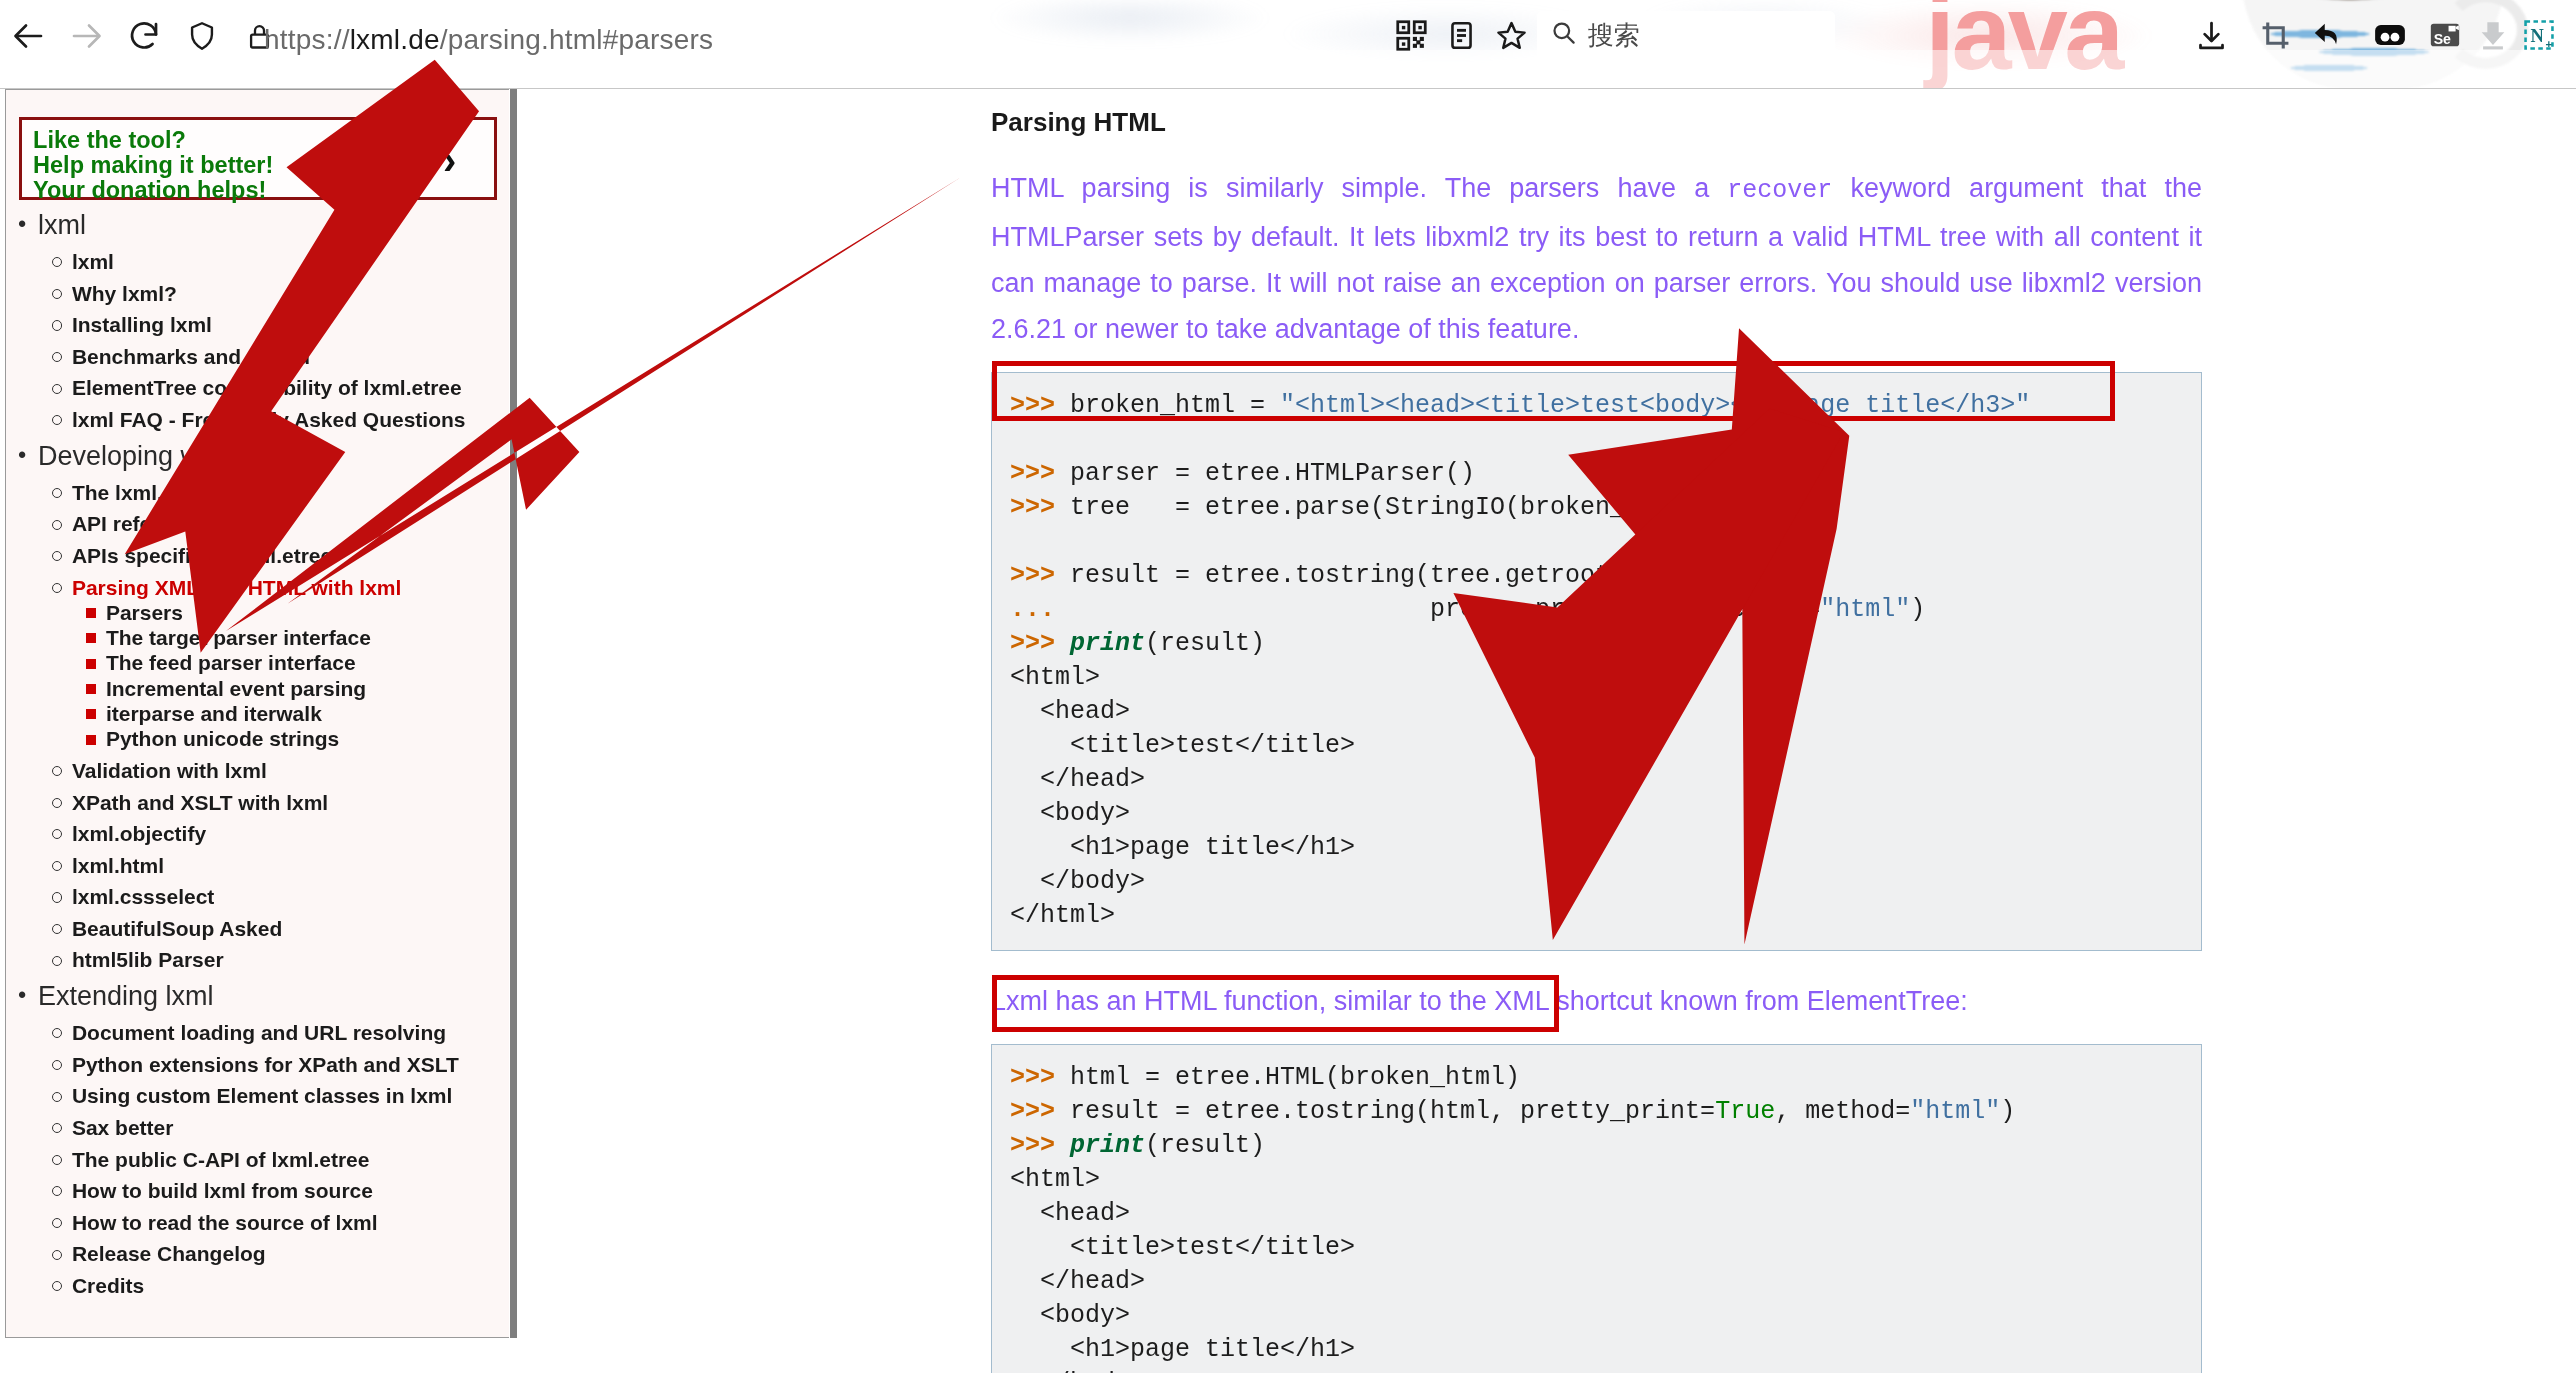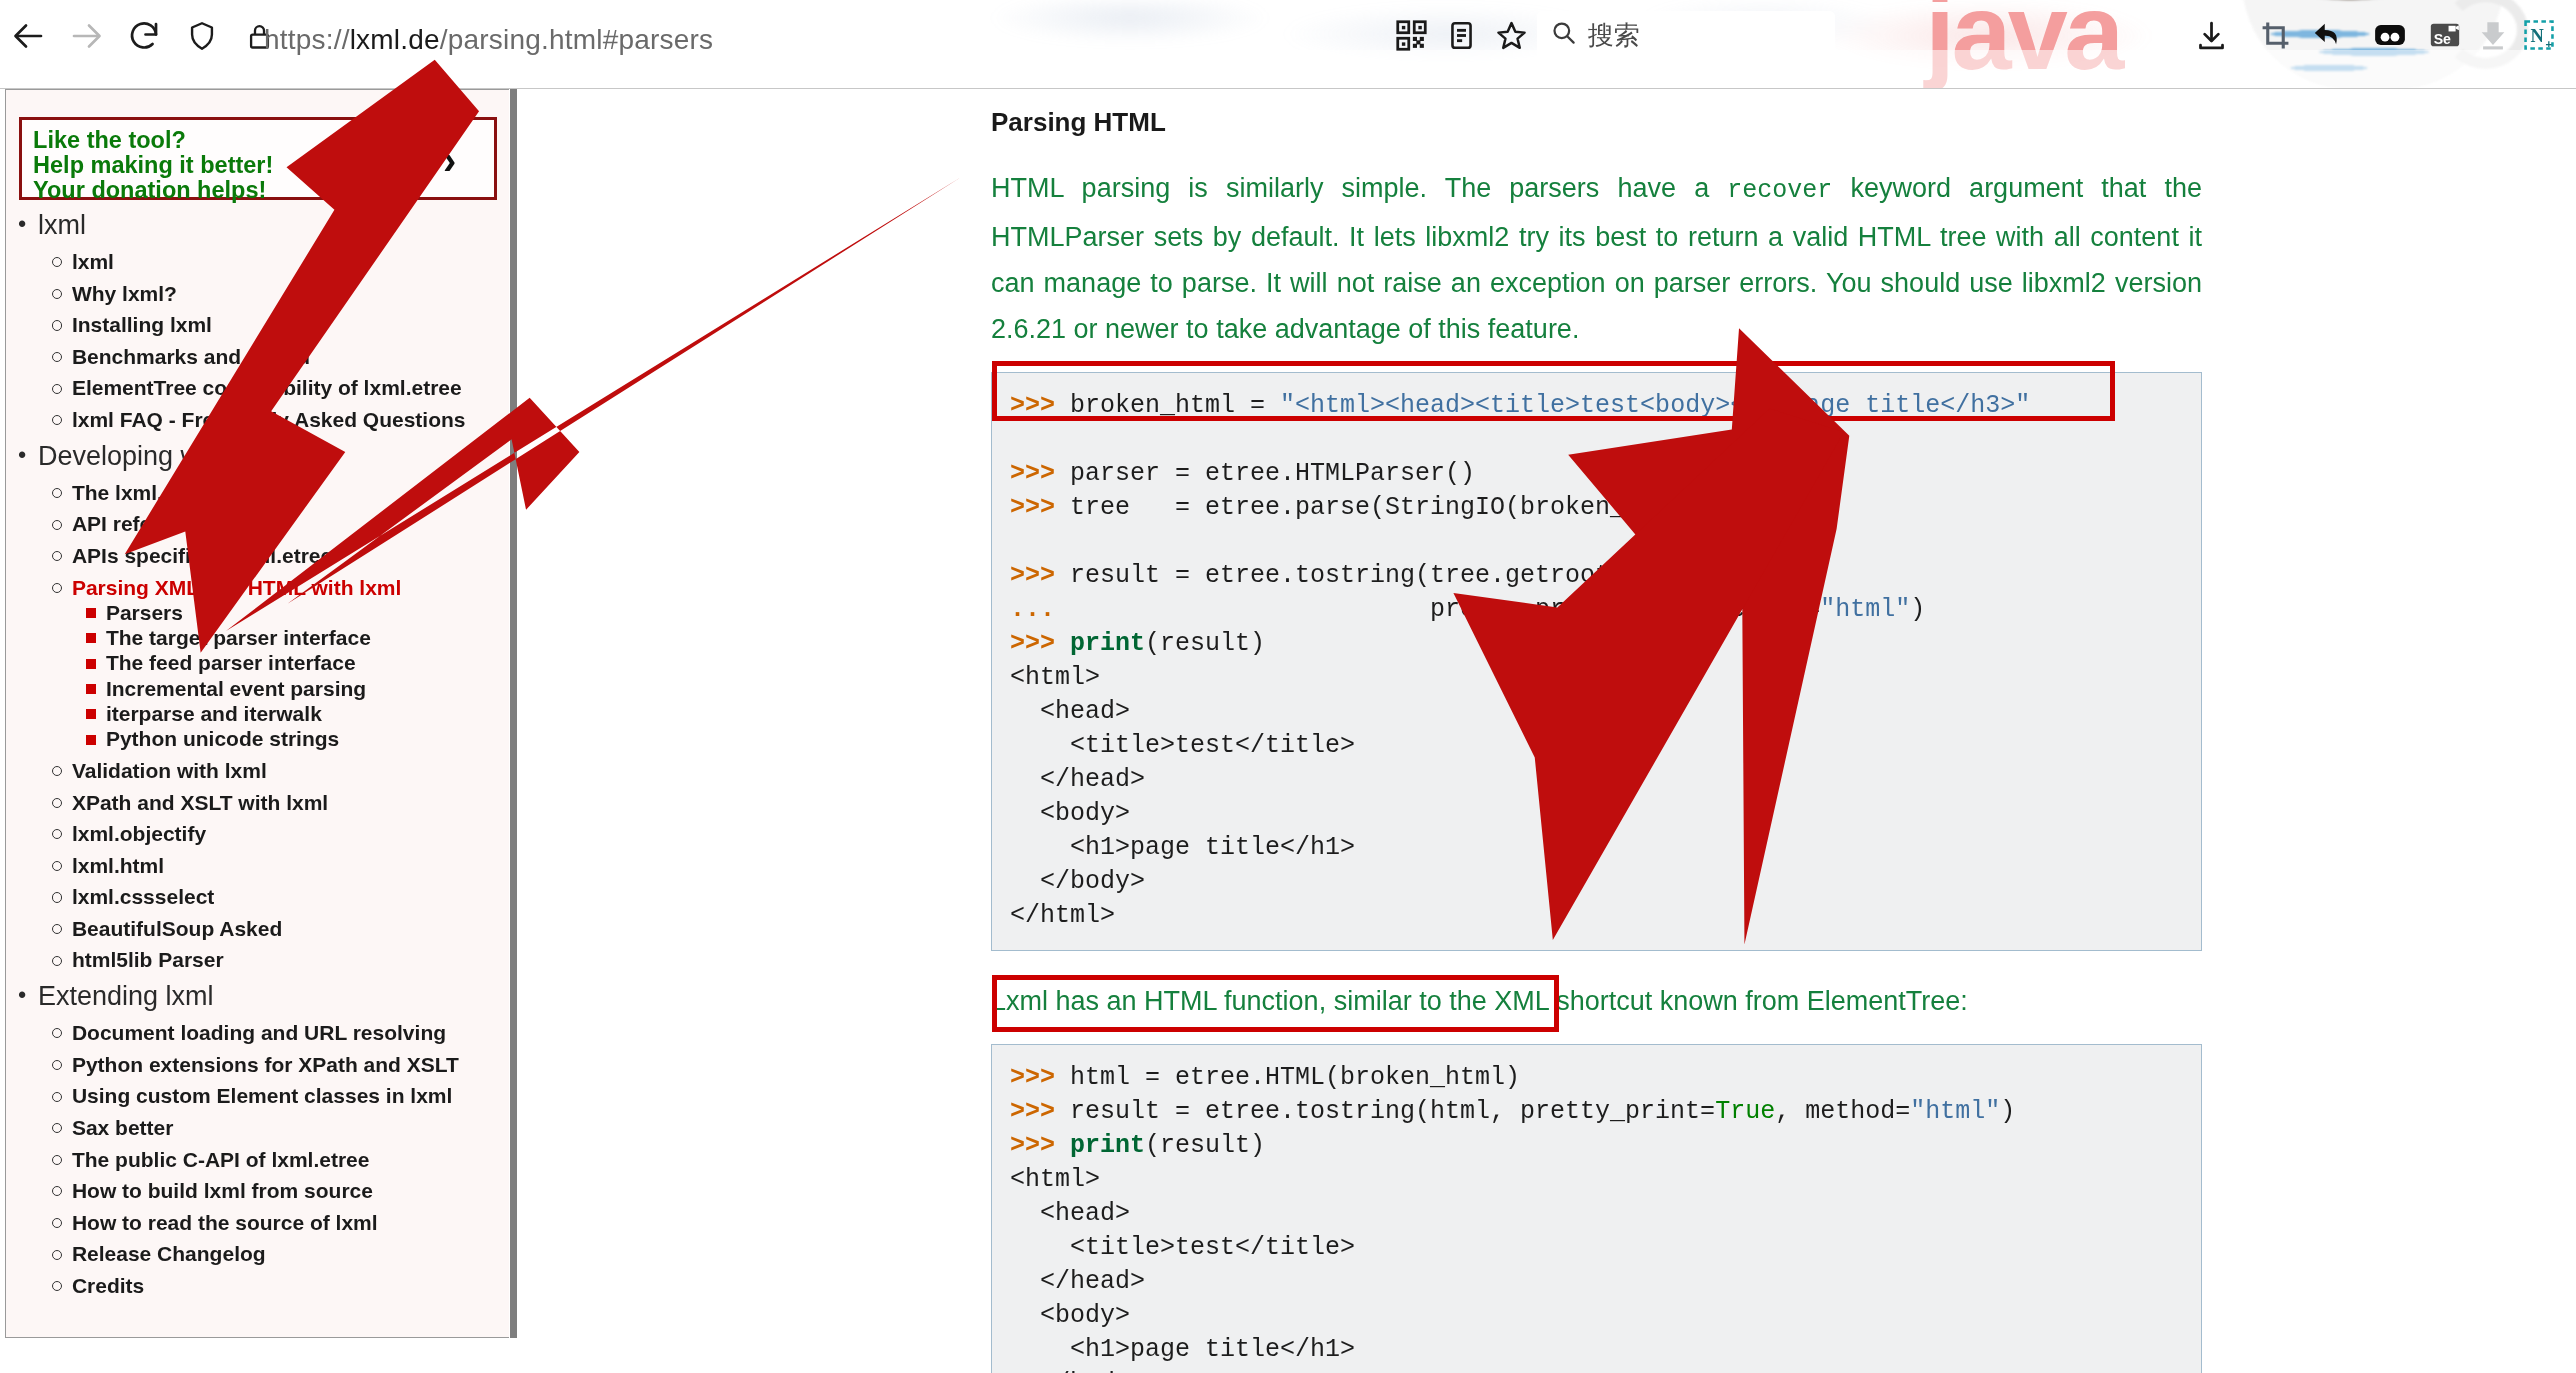--- a/index.html
+++ b/index.html
@@ -163,40 +163,40 @@
     content: ""; position: absolute; left: -20px; top: 7.2px; width: 10px; height: 10px; background: #cc0000;
   }
 
   
   #main { position: absolute; left: 991px; top: 0px; width: 1211px; }
   #main h1 {
     margin: 18px 0 0 0; font-size: 26px; font-weight: 700; color: #1a1a1a;
     font-family: "Liberation Sans", sans-serif;
   }
   #main p.body {
-    margin: 27px 0 0 0; font-size: 27px; line-height: 46px; color: #15803d;
+    margin: 27px 0 0 0; font-size: 27px; line-height: 46px; color: #8b5cf6;
     text-align: justify; text-justify: inter-word;
   }
   #main p.body2 { text-align: left; }
   #main p .kw { font-family: "Liberation Mono", monospace; font-size: 25px; }
 
   pre.code {
     margin: 20px 0 0 0;
     background: #eff0f1;
     border: 1.8px solid #a3bcce;
     padding: 16.3px 0 16.3px 18px;
     font-family: "Liberation Mono", monospace;
     font-size: 25px; line-height: 34px;
     color: #1d1d1d;
     white-space: pre;
     overflow: hidden;
   }
   .pmt { color: #cc6600; font-weight: 700; }
   .dots { color: #cc6600; font-weight: 700; }
-  .bi { color: #006633; font-weight: 700; }
+  .bi { color: #006633; font-weight: 700; font-style: italic; }
   .str { color: #4070a0; }
   .tru { color: #008000; }
 
   
   .redbox { position: absolute; border: 5.4px solid #cc0000; pointer-events: none; }
 
   
   #arrows { position: absolute; left: 0; top: 0; width: 2576px; height: 1374px; pointer-events: none; }
 </style>
 </head>

